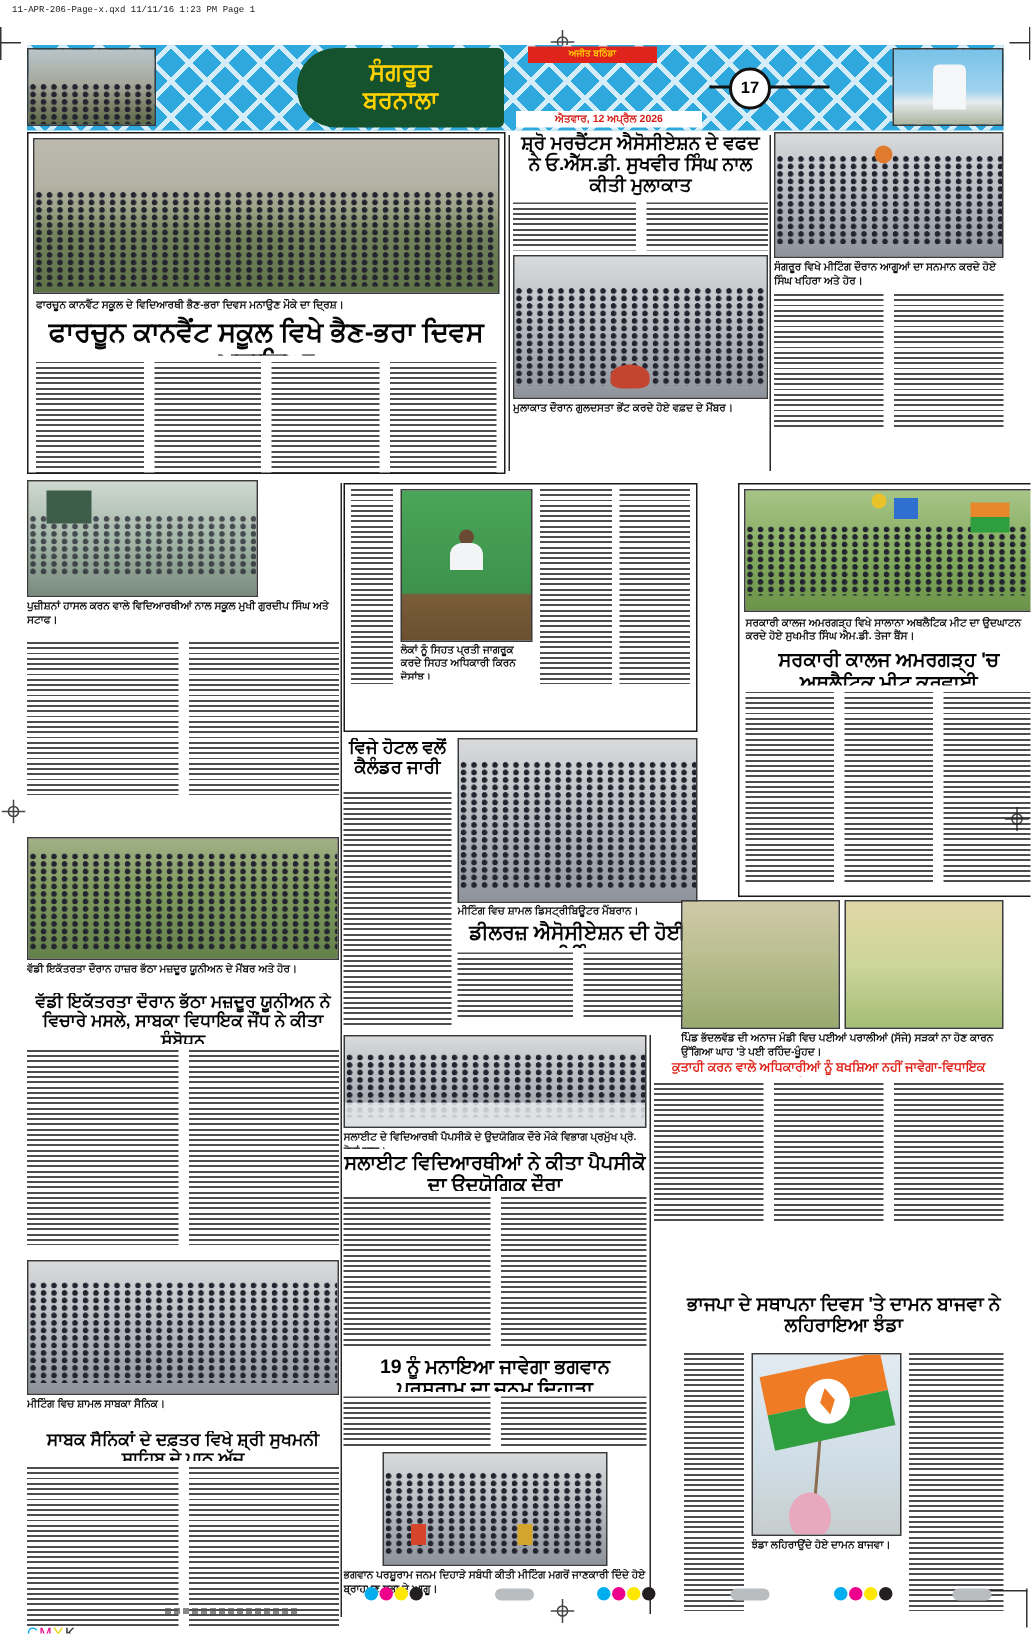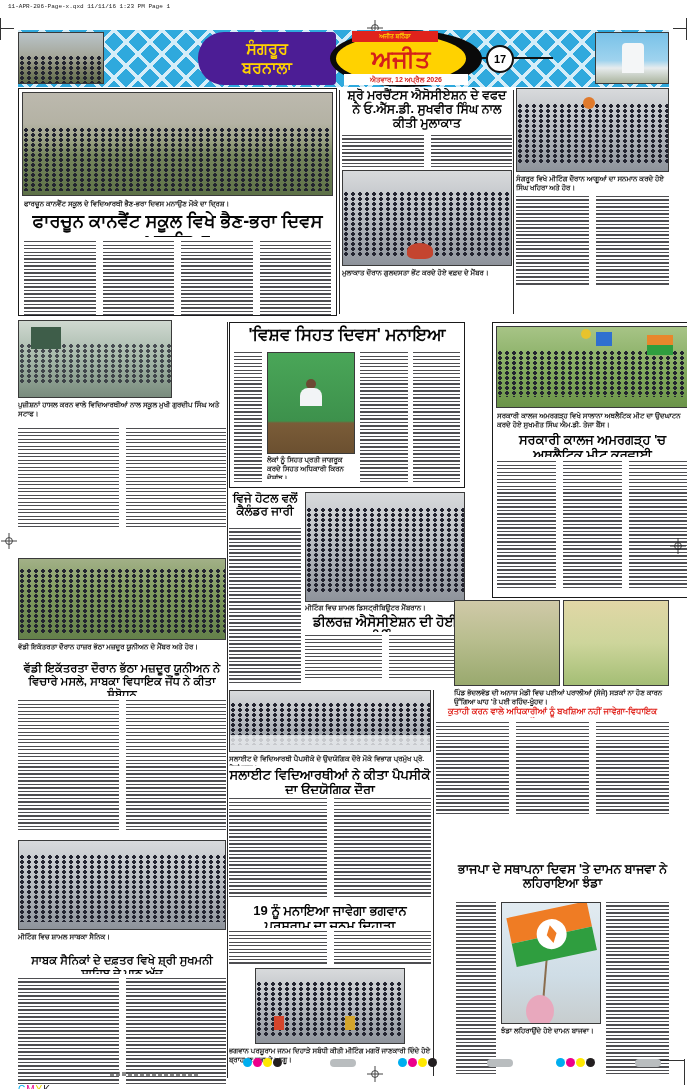--- a/index.html
+++ b/index.html
@@ -29,21 +29,21 @@
   .ph-flagsky{background:linear-gradient(180deg,#e2ebf1 0%,#cfdde6 60%,#c7cdce 100%);}
   .flagbit{position:absolute;}
   .vrule{position:absolute;width:0;border-left:1px solid #2a2a2a;}
   
   .mh{position:absolute;left:18px;top:30px;width:651px;height:57px;background:#2fa9dd;}
   .mh-diamonds{position:absolute;inset:0;
      background-image:linear-gradient(45deg, rgba(0,0,0,0) 45%, #fff 45% 55%, rgba(0,0,0,0) 55%),
                       linear-gradient(-45deg, rgba(0,0,0,0) 45%, #fff 45% 55%, rgba(0,0,0,0) 55%);
      background-size:24px 24px;opacity:.8;}
   .mh-photo{position:absolute;top:2px;height:52px;}
-  .mh-red{position:absolute;left:180px;top:2px;width:138px;height:53px;background:#4c1d95;
+  .mh-red{position:absolute;left:180px;top:2px;width:138px;height:53px;background:#14532d;
           border-radius:26px 4px 4px 26px;color:#ffd200;font-weight:700;font-size:16px;
           display:flex;flex-direction:column;align-items:center;justify-content:center;line-height:1.15;}
   .mh-oval{position:absolute;left:312px;top:0;width:152px;height:57px;background:#0a0a0a;border-radius:50%;}
   .mh-oval-in{position:absolute;left:6px;top:5px;right:16px;bottom:5px;background:#ffd200;border-radius:50%;
               display:flex;align-items:center;justify-content:center;color:#d5201a;font-weight:700;font-size:24px;}
   .mh-edition{position:absolute;left:334px;top:1px;width:86px;height:11px;background:#e0231c;color:#ffd200;
               font-size:6px;font-weight:700;text-align:center;line-height:11px;z-index:3;}
   .mh-date{position:absolute;left:326px;top:44px;width:124px;height:11px;background:#ffffff;color:#d5201a;
            font-size:7px;font-weight:700;text-align:center;line-height:11px;z-index:3;}
   .mh-wire{position:absolute;left:455px;top:27px;width:80px;border-top:2px solid #111;}
@@ -99,23 +99,20 @@
     <div class="crowd" style="top:45%;bottom:0;"></div>
   </div>
   <div class="ph mh-photo" style="left:577px;width:74px;background:linear-gradient(180deg,#79c2e8 0%,#9fd3ee 55%,#e7ecee 70%,#aab49e 100%);">
     <div style="position:absolute;left:26px;top:10px;width:22px;height:30px;background:#f4f6f7;border-radius:4px 4px 0 0;"></div>
   </div>
   <div class="mh-wire"></div>
   <div class="mh-red">
     <div>ਸੰਗਰੂਰ</div>
     <div>ਬਰਨਾਲਾ</div>
   </div>
-  <div class="mh-oval">
-    <div class="mh-oval-in">ਅਜੀਤ</div>
-  </div>
   <div class="mh-edition">ਅਜੀਤ ਬਠਿੰਡਾ</div>
   <div class="mh-date">ਐਤਵਾਰ, 12 ਅਪ੍ਰੈਲ 2026</div>
   <div class="mh-page">17</div>
 </header>
 
 <section class="art boxed" style="left:18px;top:88px;width:319px;height:228px;">
   <div class="ph ph-crowd" style="height:104px;margin:3px;">
     <div class="crowd" style="top:34%;bottom:4%;"></div>
   </div>
   <div class="cap" style="margin:0 5px;height:10px;">ਫਾਰਚੂਨ ਕਾਨਵੈਂਟ ਸਕੂਲ ਦੇ ਵਿਦਿਆਰਥੀ ਭੈਣ-ਭਰਾ ਦਿਵਸ ਮਨਾਉਣ ਮੌਕੇ ਦਾ ਦ੍ਰਿਸ਼।</div>
@@ -186,21 +183,20 @@
   </div>
   <div class="cap" style="height:10px;margin-top:2px;">ਮੀਟਿੰਗ ਵਿਚ ਸ਼ਾਮਲ ਸਾਬਕਾ ਸੈਨਿਕ।</div>
   <h2 class="hl" style="font-size:11.5px;height:20px;margin-top:12px;">ਸਾਬਕ ਸੈਨਿਕਾਂ ਦੇ ਦਫ਼ਤਰ ਵਿਖੇ ਸ਼੍ਰੀ ਸੁਖਮਨੀ ਸਾਹਿਬ ਦੇ ਪਾਠ ਅੱਜ</h2>
   <div class="cols" style="height:108px;margin-top:4px;">
     <div class="btxt"></div>
     <div class="btxt"></div>
   </div>
 </section>
 
 <section class="art boxed" style="left:229px;top:322px;width:236px;height:166px;">
-  <h2 class="hl" style="font-size:17px;height:24px;margin:2px 3px 0;">'ਵਿਸ਼ਵ ਸਿਹਤ ਦਿਵਸ' ਮਨਾਇਆ</h2>
   <div style="display:flex;gap:5px;margin:3px 4px;height:130px;">
     <div class="btxt" style="width:28px;"></div>
     <div style="width:88px;">
       <div class="ph ph-podium" style="height:102px;">
         <div class="figure-head" style="left:38px;top:26px;"></div>
         <div class="figure-body" style="left:32px;top:35px;"></div>
       </div>
       <div class="cap" style="height:24px;margin-top:1px;">ਲੋਕਾਂ ਨੂੰ ਸਿਹਤ ਪ੍ਰਤੀ ਜਾਗਰੂਕ ਕਰਦੇ ਸਿਹਤ ਅਧਿਕਾਰੀ ਕਿਰਨ ਦੋਸਾਂਝ।</div>
     </div>
     <div class="btxt" style="flex:1;"></div>

